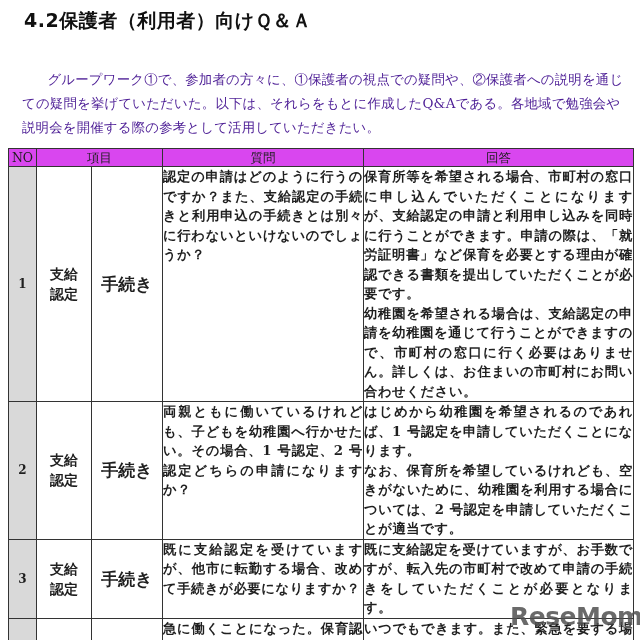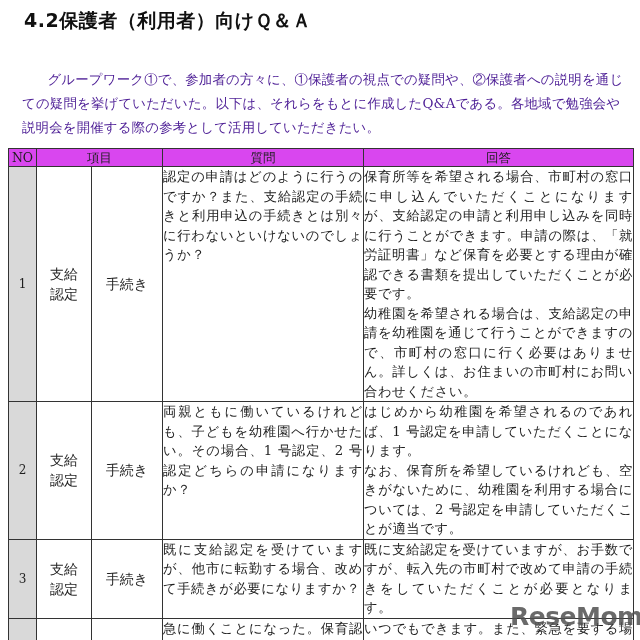--- a/index.html
+++ b/index.html
@@ -21,33 +21,33 @@
     font-size: 13.4px; line-height: 24px; color: #4c1d95;
     text-indent: 1.9em; letter-spacing: 0.2px;
   }
   table.qa {
     position: absolute; left: 8px; top: 148px;
     border-collapse: collapse; table-layout: fixed;
     width: 625px;
     font-size: 13.3px; color: #1f1f1f;
   }
   table.qa th, table.qa td {
-    border: 1.3px solid #333; padding: 0;
+    border: 1.3px solid #333; padding: 0; font-weight: bold;
   }
   table.qa th {
     background: #d946ef; font-weight: normal; height: 17px;
     font-size: 12.5px; line-height: 16px; text-align: center;
   }
   td.no {
     background: #d9d9d9; text-align: center; vertical-align: middle;
     font-size: 12px;
   }
   td.cat1, td.cat2 { text-align: center; vertical-align: middle; line-height: 20px; }
   td.cat1 { font-size: 14px; }
-  td.cat2 { font-size: 14px; }
+  td.cat2 { font-size: 17px; }
   td.q, td.a {
     vertical-align: top; line-height: 19.5px; text-align: justify;
     padding: 0 4px 0 6px; letter-spacing: 0.6px; word-break: break-all;
   }
   td.a { padding-left: 5px; }
   .watermark {
     position: absolute; left: 510px; top: 602px;
     font-family: "DejaVu Sans", "Liberation Sans", sans-serif;
     font-weight: bold; font-size: 25px; color: rgba(80,80,80,0.85);
     letter-spacing: -0.5px;

